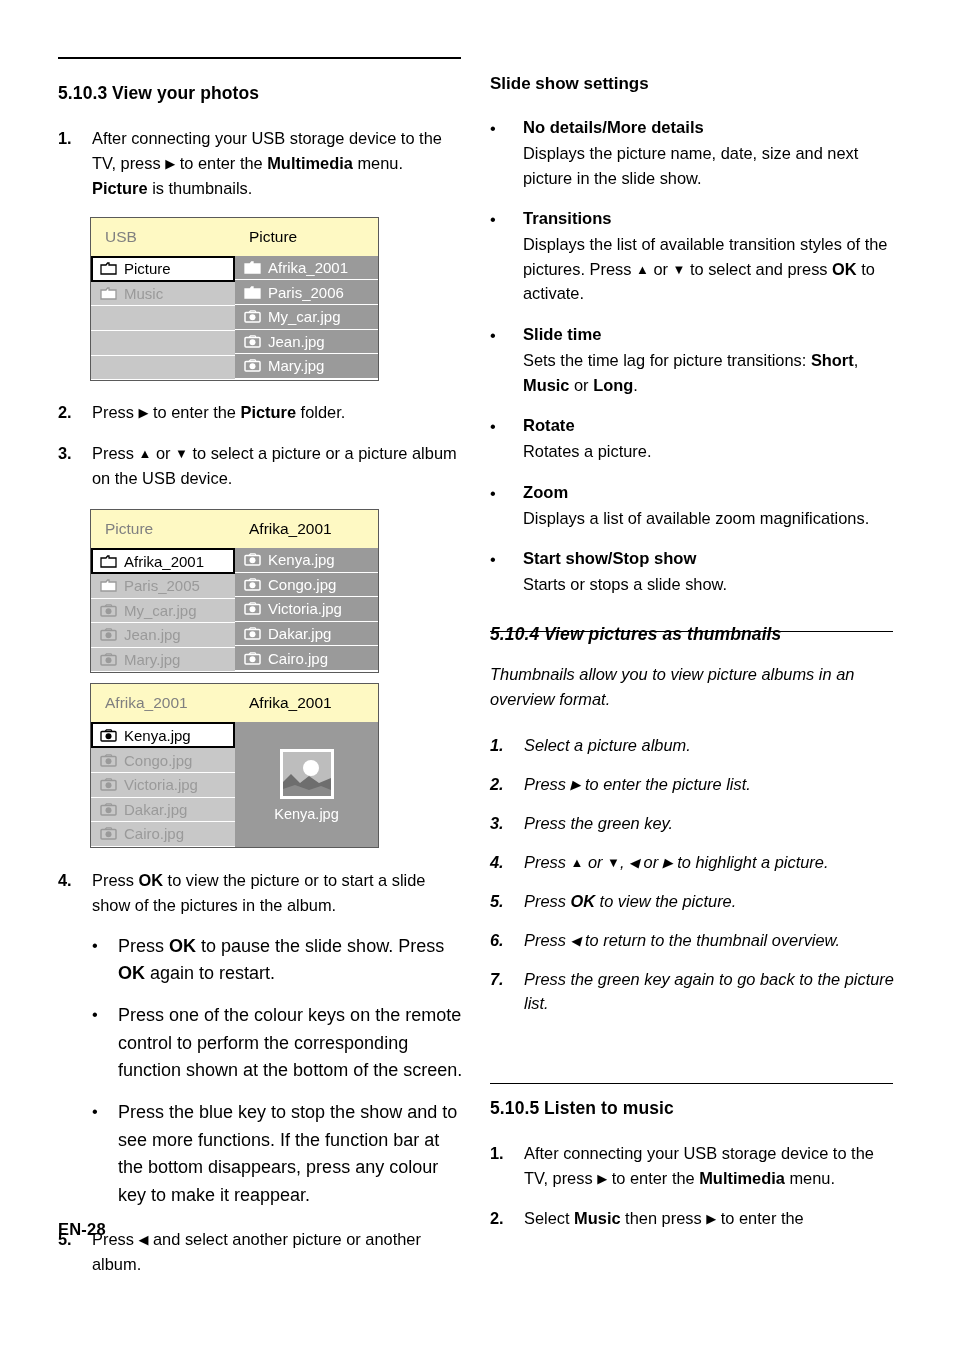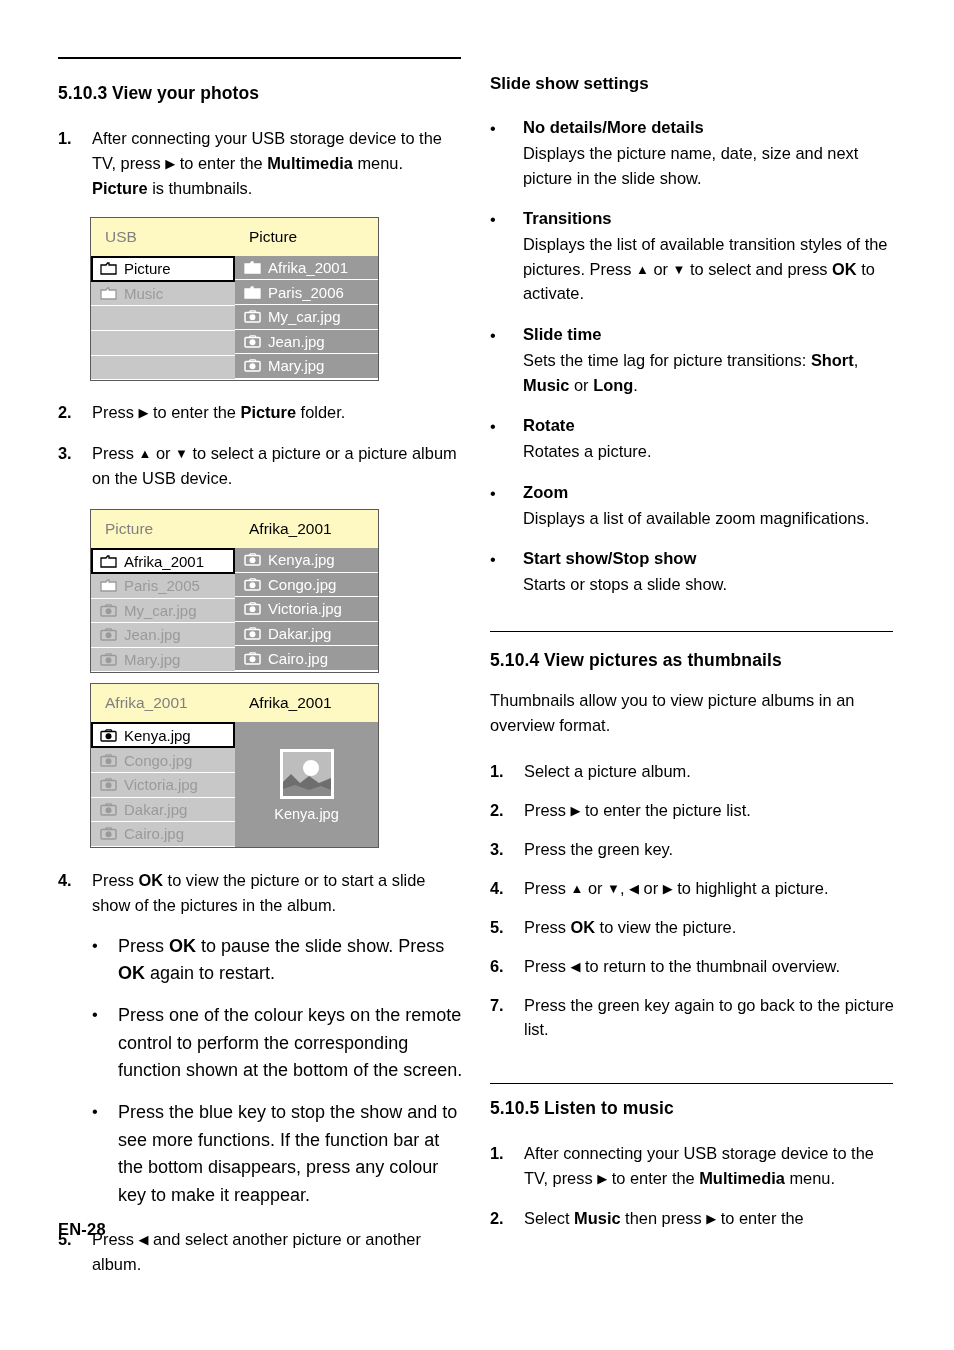--- a/index.html
+++ b/index.html
@@ -520,21 +520,21 @@
         <div class="dbody">
           <span class="dterm">Start show/Stop show</span>
           <span class="ddesc">Starts or stops a slide show.</span>
         </div>
       </div>
     </div>
   </div>
 
   <div class="rule rule-r1"></div>
 
-  <div class="col col-right" style="top:650px;">
+  <div class="col col-right" style="top:624px;font-style:italic;">
     <h2 class="sect">
       <span class="num">5.10.4</span><span>View pictures as thumbnails</span>
     </h2>
 
     <p class="body" style="margin-top:17px;">Thumbnails allow you to view picture albums in an overview format.</p>
 
     <div class="olist" style="margin-top:21px;">
       <div class="oitem">
         <div class="marker">1.</div>
         <div class="txt">Select a picture album.</div>

